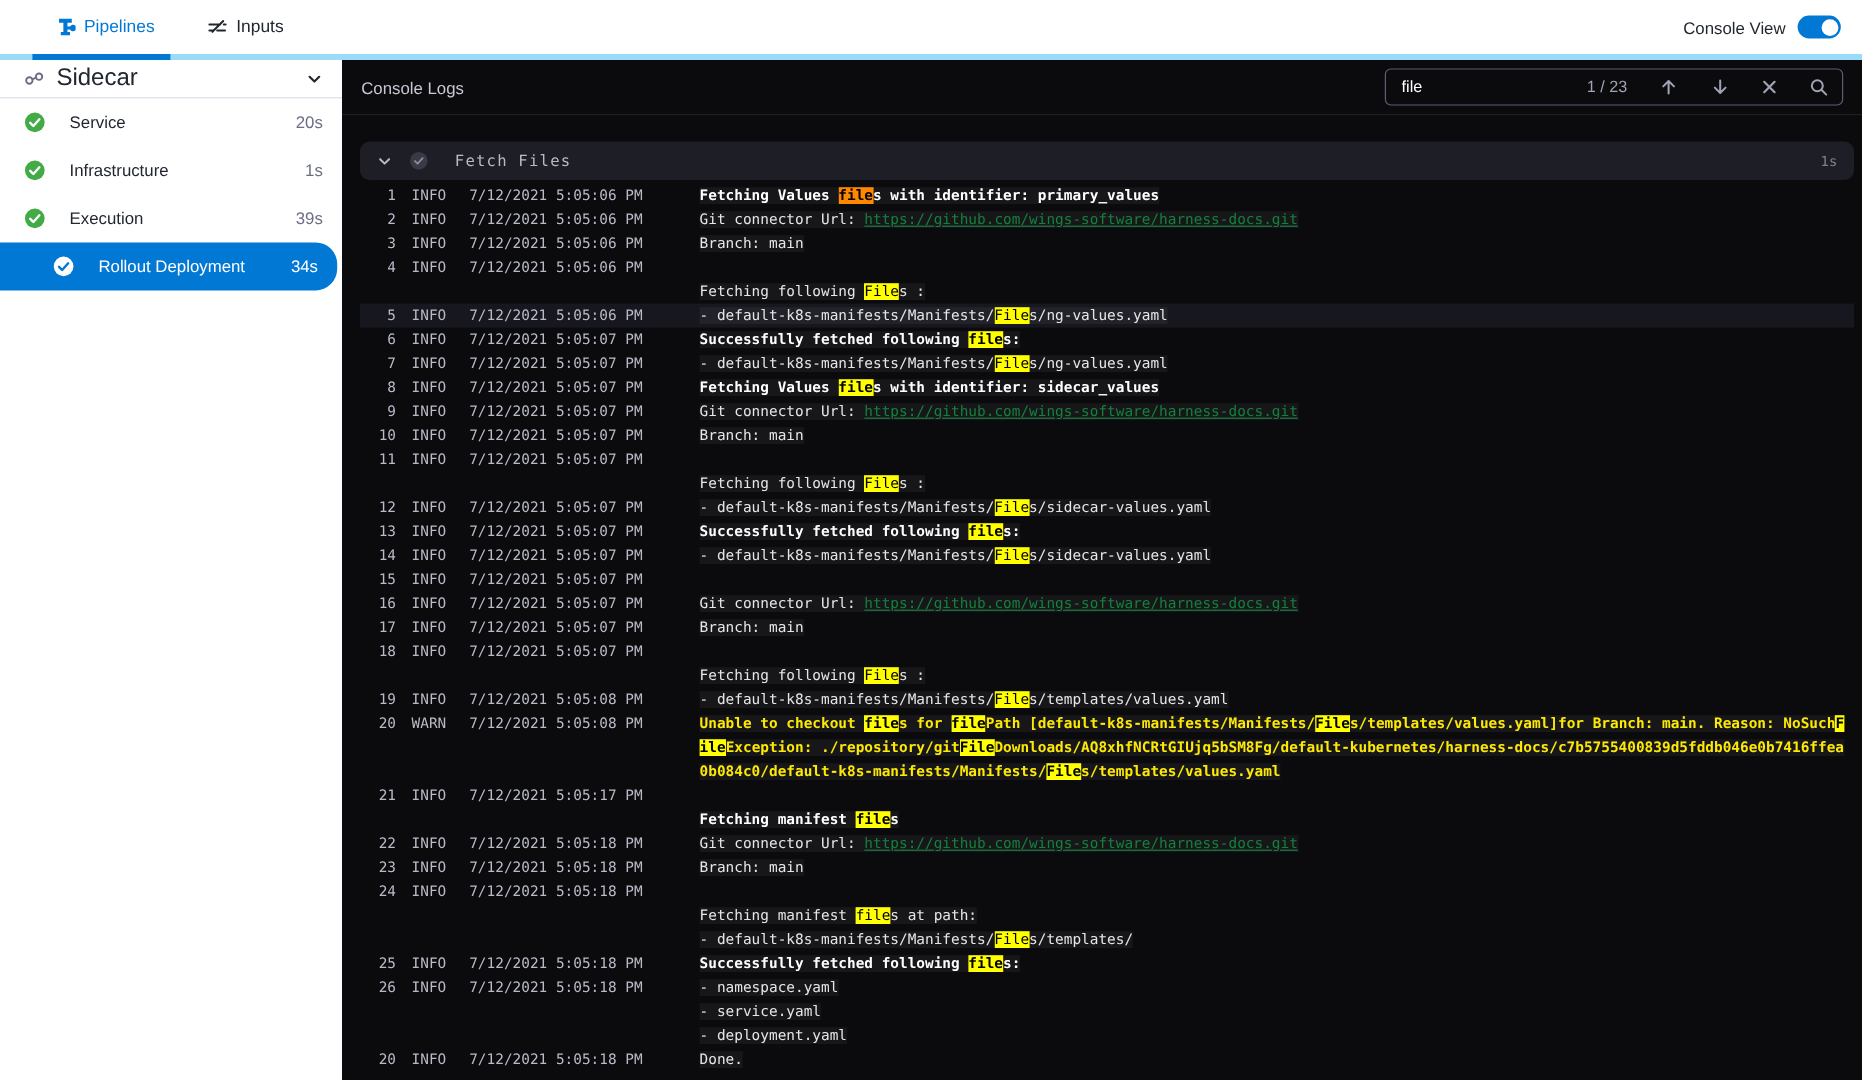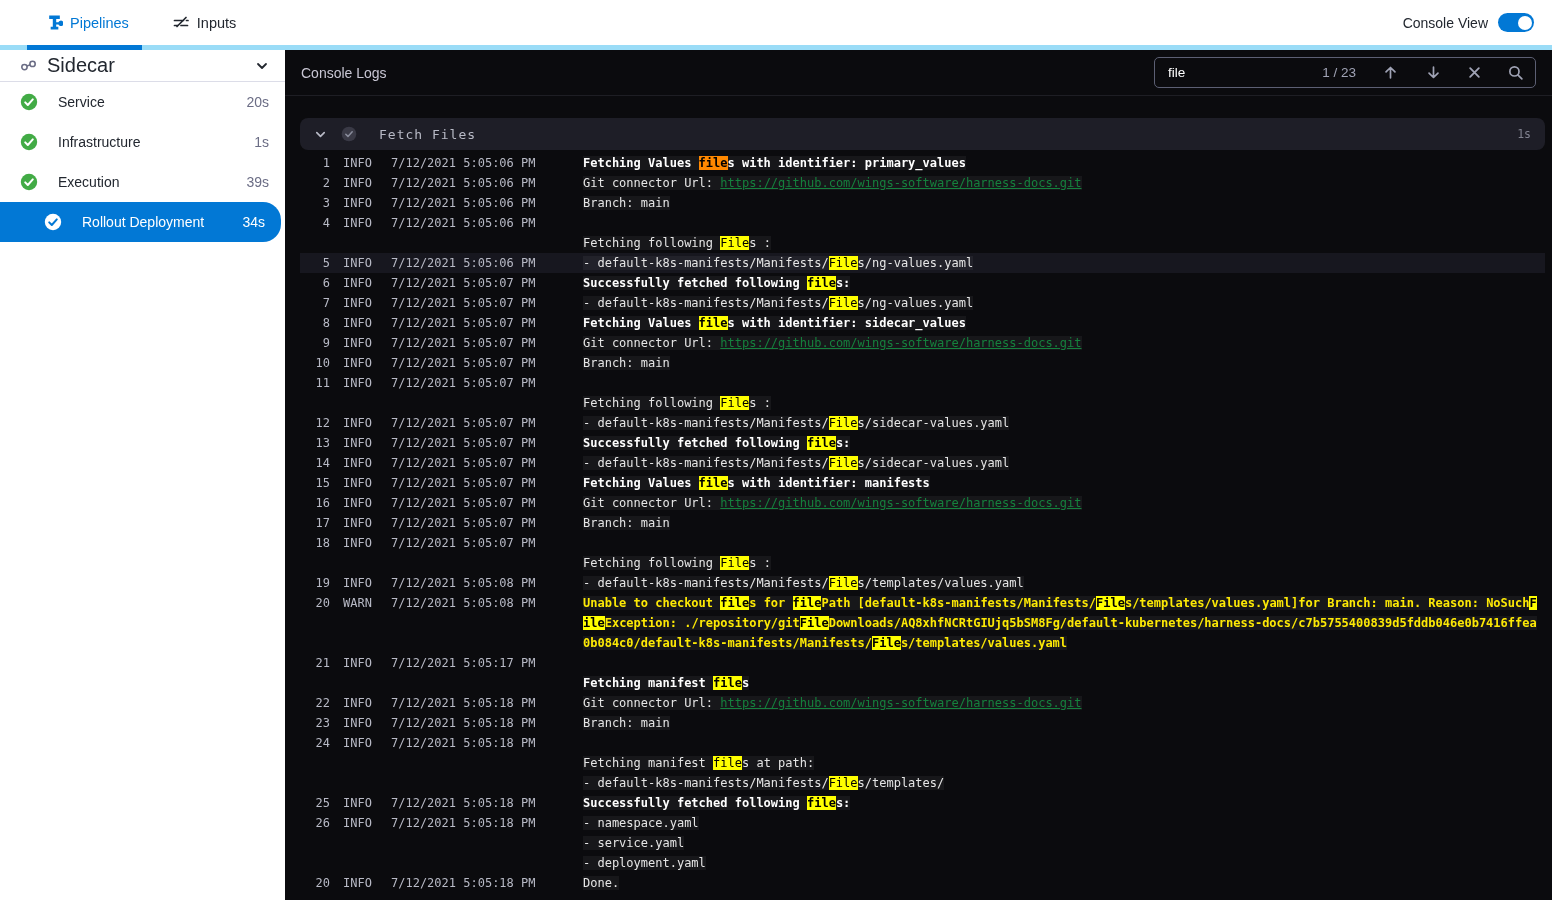--- a/index.html
+++ b/index.html
@@ -213,21 +213,21 @@
         <div class="log-row"><span class="col-num">6</span><span class="col-level">INFO</span><span class="col-time">7/12/2021 5:05:07 PM</span><span class="col-msg"><span class="strip row-bold"><span class="seg-b">Successfully fetched following </span><span class="seg-h">file</span><span class="seg-b">s:</span></span></span></div>
         <div class="log-row"><span class="col-num">7</span><span class="col-level">INFO</span><span class="col-time">7/12/2021 5:05:07 PM</span><span class="col-msg"><span class="strip"><span class="seg-p">- default-k8s-manifests/Manifests/</span><span class="seg-h">File</span><span class="seg-p">s/ng-values.yaml</span></span></span></div>
         <div class="log-row"><span class="col-num">8</span><span class="col-level">INFO</span><span class="col-time">7/12/2021 5:05:07 PM</span><span class="col-msg"><span class="strip row-bold"><span class="seg-b">Fetching Values </span><span class="seg-h">file</span><span class="seg-b">s with identifier: sidecar_values</span></span></span></div>
         <div class="log-row"><span class="col-num">9</span><span class="col-level">INFO</span><span class="col-time">7/12/2021 5:05:07 PM</span><span class="col-msg"><span class="strip"><span class="seg-p">Git connector Url: </span><span class="seg-l">https://github.com/wings-software/harness-docs.git</span></span></span></div>
         <div class="log-row"><span class="col-num">10</span><span class="col-level">INFO</span><span class="col-time">7/12/2021 5:05:07 PM</span><span class="col-msg"><span class="strip"><span class="seg-p">Branch: main</span></span></span></div>
         <div class="log-row"><span class="col-num">11</span><span class="col-level">INFO</span><span class="col-time">7/12/2021 5:05:07 PM</span><span class="col-msg"></span></div>
         <div class="log-row"><span class="col-num"></span><span class="col-level"></span><span class="col-time"></span><span class="col-msg"><span class="strip"><span class="seg-p">Fetching following </span><span class="seg-h">File</span><span class="seg-p">s :</span></span></span></div>
         <div class="log-row"><span class="col-num">12</span><span class="col-level">INFO</span><span class="col-time">7/12/2021 5:05:07 PM</span><span class="col-msg"><span class="strip"><span class="seg-p">- default-k8s-manifests/Manifests/</span><span class="seg-h">File</span><span class="seg-p">s/sidecar-values.yaml</span></span></span></div>
         <div class="log-row"><span class="col-num">13</span><span class="col-level">INFO</span><span class="col-time">7/12/2021 5:05:07 PM</span><span class="col-msg"><span class="strip row-bold"><span class="seg-b">Successfully fetched following </span><span class="seg-h">file</span><span class="seg-b">s:</span></span></span></div>
         <div class="log-row"><span class="col-num">14</span><span class="col-level">INFO</span><span class="col-time">7/12/2021 5:05:07 PM</span><span class="col-msg"><span class="strip"><span class="seg-p">- default-k8s-manifests/Manifests/</span><span class="seg-h">File</span><span class="seg-p">s/sidecar-values.yaml</span></span></span></div>
-        <div class="log-row"><span class="col-num">15</span><span class="col-level">INFO</span><span class="col-time">7/12/2021 5:05:07 PM</span><span class="col-msg"><span class="strip row-bold"><span class="seg-b">Fetching Values </span><span class="seg-h">file</span><span class="seg-b">s with identifier: manifests</span></span></span></div>
+        <div class="log-row"><span class="col-num">15</span><span class="col-level">INFO</span><span class="col-time">7/12/2021 5:05:07 PM</span></div>
         <div class="log-row"><span class="col-num">16</span><span class="col-level">INFO</span><span class="col-time">7/12/2021 5:05:07 PM</span><span class="col-msg"><span class="strip"><span class="seg-p">Git connector Url: </span><span class="seg-l">https://github.com/wings-software/harness-docs.git</span></span></span></div>
         <div class="log-row"><span class="col-num">17</span><span class="col-level">INFO</span><span class="col-time">7/12/2021 5:05:07 PM</span><span class="col-msg"><span class="strip"><span class="seg-p">Branch: main</span></span></span></div>
         <div class="log-row"><span class="col-num">18</span><span class="col-level">INFO</span><span class="col-time">7/12/2021 5:05:07 PM</span><span class="col-msg"></span></div>
         <div class="log-row"><span class="col-num"></span><span class="col-level"></span><span class="col-time"></span><span class="col-msg"><span class="strip"><span class="seg-p">Fetching following </span><span class="seg-h">File</span><span class="seg-p">s :</span></span></span></div>
         <div class="log-row"><span class="col-num">19</span><span class="col-level">INFO</span><span class="col-time">7/12/2021 5:05:08 PM</span><span class="col-msg"><span class="strip"><span class="seg-p">- default-k8s-manifests/Manifests/</span><span class="seg-h">File</span><span class="seg-p">s/templates/values.yaml</span></span></span></div>
         <div class="log-row"><span class="col-num">20</span><span class="col-level">WARN</span><span class="col-time">7/12/2021 5:05:08 PM</span><span class="col-msg"><span class="strip row-warn"><span class="seg-w">Unable to checkout </span><span class="seg-h">file</span><span class="seg-w">s for </span><span class="seg-h">file</span><span class="seg-w">Path [default-k8s-manifests/Manifests/</span><span class="seg-h">File</span><span class="seg-w">s/templates/values.yaml]for Branch: main. Reason: NoSuch</span><span class="seg-h">F</span></span></span></div>
         <div class="log-row"><span class="col-num"></span><span class="col-level"></span><span class="col-time"></span><span class="col-msg"><span class="strip row-warn"><span class="seg-h">ile</span><span class="seg-w">Exception: ./repository/git</span><span class="seg-h">File</span><span class="seg-w">Downloads/AQ8xhfNCRtGIUjq5bSM8Fg/default-kubernetes/harness-docs/c7b5755400839d5fddb046e0b7416ffea</span></span></span></div>
         <div class="log-row"><span class="col-num"></span><span class="col-level"></span><span class="col-time"></span><span class="col-msg"><span class="strip row-warn"><span class="seg-w">0b084c0/default-k8s-manifests/Manifests/</span><span class="seg-h">File</span><span class="seg-w">s/templates/values.yaml</span></span></span></div>
         <div class="log-row"><span class="col-num">21</span><span class="col-level">INFO</span><span class="col-time">7/12/2021 5:05:17 PM</span><span class="col-msg"></span></div>
         <div class="log-row"><span class="col-num"></span><span class="col-level"></span><span class="col-time"></span><span class="col-msg"><span class="strip row-bold"><span class="seg-b">Fetching manifest </span><span class="seg-h">file</span><span class="seg-b">s</span></span></span></div>

